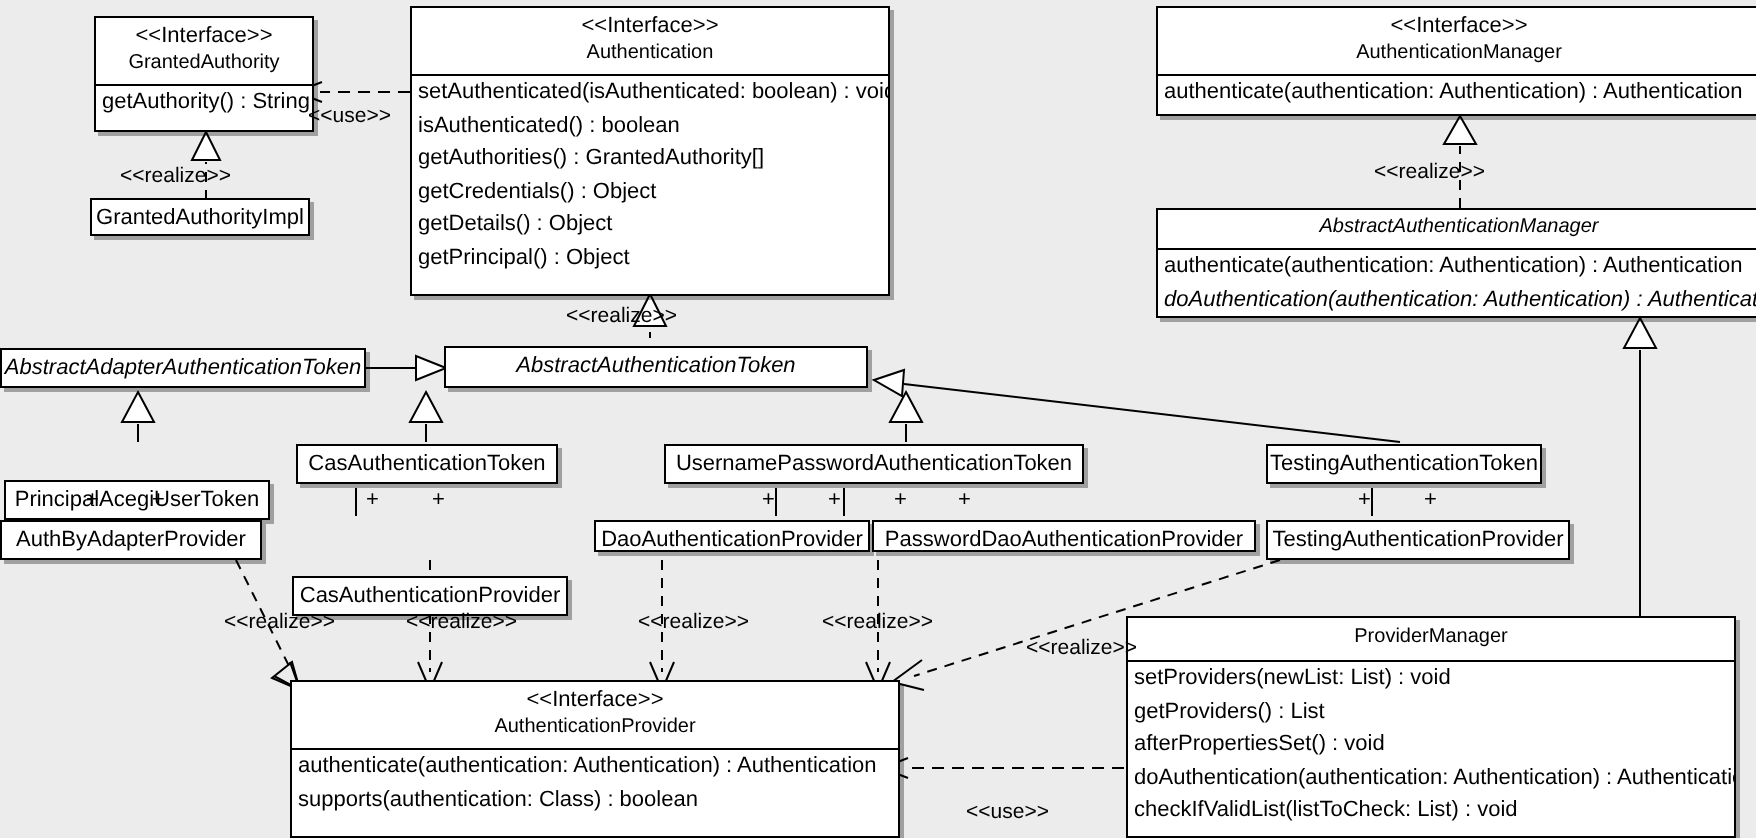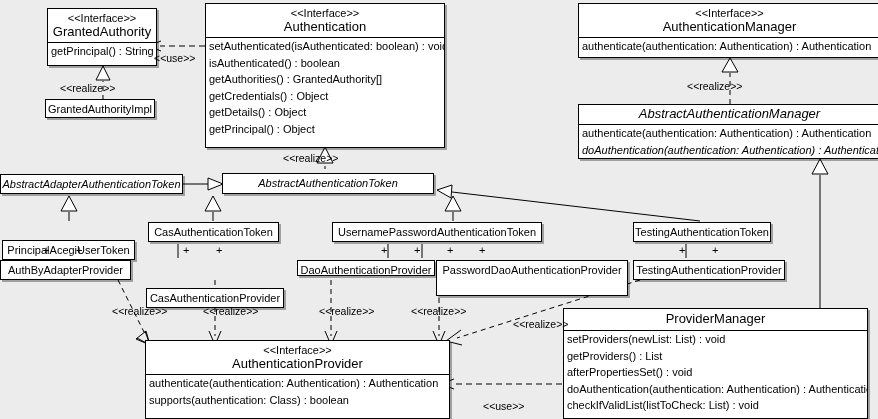--- a/index.html
+++ b/index.html
@@ -23,21 +23,21 @@
   }
   .hdr{
     text-align:center;
     padding:2px 4px 3px 4px;
     font-size:11px;
     line-height:14px;
     color:#000;
     white-space:nowrap;
   }
   .hdr .stereo{display:block;font-size:11px;}
-  .hdr .nm{display:block;font-size:13px;}
+  .hdr .nm{display:block;font-size:10px;}
   .hdr.ital .nm{font-style:italic;font-weight:normal;}
   .sep{border-top:1px solid #000;}
   .members{padding:0;}
   .member{
     font-size:11px;
     line-height:14.6px;
     white-space:nowrap;
     padding:1px 1px 1px 3px;
     color:#000;
     overflow:hidden;
@@ -165,21 +165,21 @@
 
     </g>
   </svg>
 
   <div class="uml" style="left:47px;top:8px;width:110px;height:58px;">
     <div class="hdr">
       <span class="stereo">&lt;&lt;Interface&gt;&gt;</span>
       <span class="nm">GrantedAuthority</span>
     </div>
     <div class="members sep">
-      <div class="member">getPrincipal() : String</div>
+      <div class="member">getAuthority() : String</div>
     </div>
   </div>
 
   <div class="lbl" style="left:60px;top:82px;">&lt;&lt;realize&gt;&gt;</div>
 
   <div class="simple" style="left:45px;top:99px;width:110px;height:19px;">GrantedAuthorityImpl</div>
 
   <div class="uml" style="left:205px;top:3px;width:240px;height:145px;">
     <div class="hdr">
       <span class="stereo">&lt;&lt;Interface&gt;&gt;</span>
@@ -243,21 +243,21 @@
   <div class="plus" style="left:479px;top:245px;">+</div>
   <div class="plus" style="left:679px;top:245px;">+</div>
   <div class="plus" style="left:712px;top:245px;">+</div>
 
   <div class="simple" style="left:0px;top:260px;width:131px;height:20px;">AuthByAdapterProvider</div>
 
   <div class="simple" style="left:146px;top:260px;width:138px;height:20px;margin-top:28px;">CasAuthenticationProvider</div>
 
   <div class="simple" style="left:297px;top:260px;width:138px;height:16px;">DaoAuthenticationProvider</div>
 
-  <div class="simple" style="left:436px;top:260px;width:192px;height:36px;">PasswordDaoAuthenticationProvider</div>
+  <div class="simple" style="left:436px;top:260px;width:192px;height:16px;">PasswordDaoAuthenticationProvider</div>
 
   <div class="simple" style="left:633px;top:260px;width:152px;height:20px;">TestingAuthenticationProvider</div>
 
   <div class="lbl" style="left:112px;top:305px;">&lt;&lt;realize&gt;&gt;</div>
   <div class="lbl" style="left:203px;top:305px;">&lt;&lt;realize&gt;&gt;</div>
   <div class="lbl" style="left:319px;top:305px;">&lt;&lt;realize&gt;&gt;</div>
   <div class="lbl" style="left:411px;top:305px;">&lt;&lt;realize&gt;&gt;</div>
   <div class="lbl" style="left:513px;top:318px;">&lt;&lt;realize&gt;&gt;</div>
 
   <div class="uml" style="left:145px;top:340px;width:305px;height:79px;">

